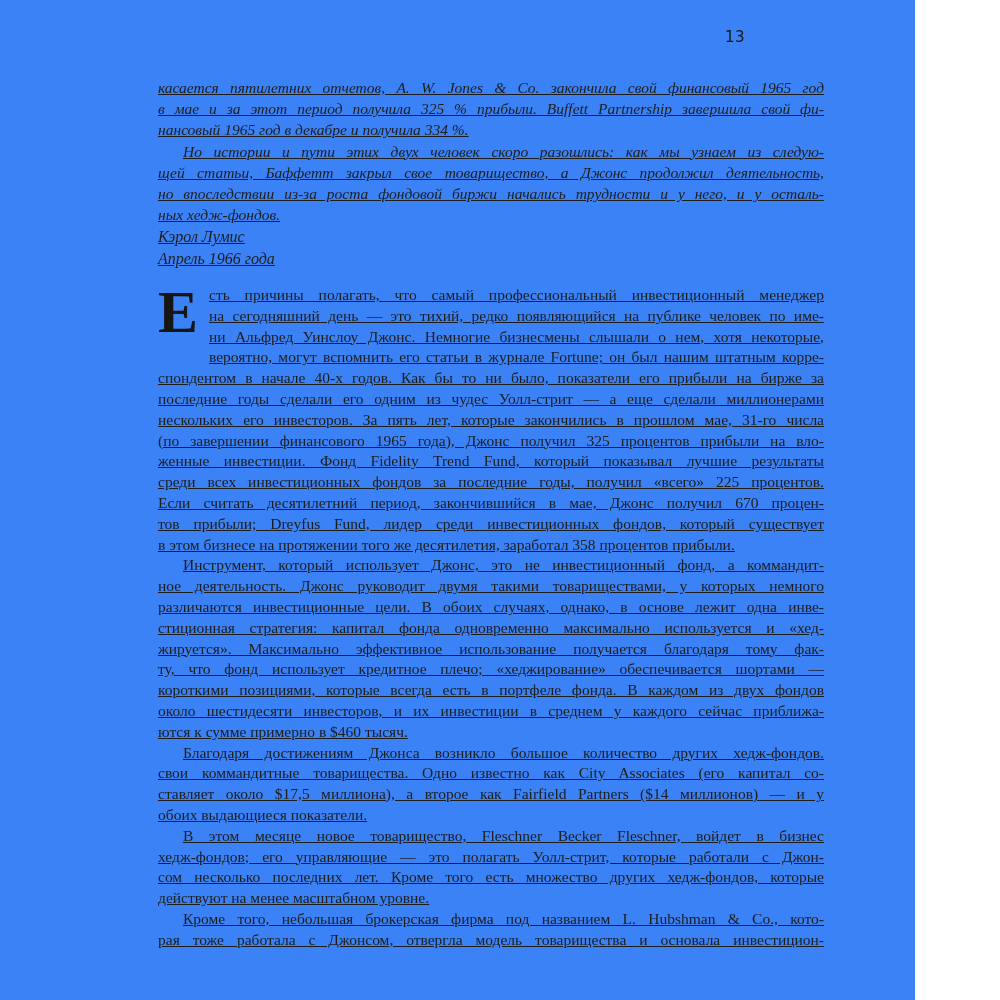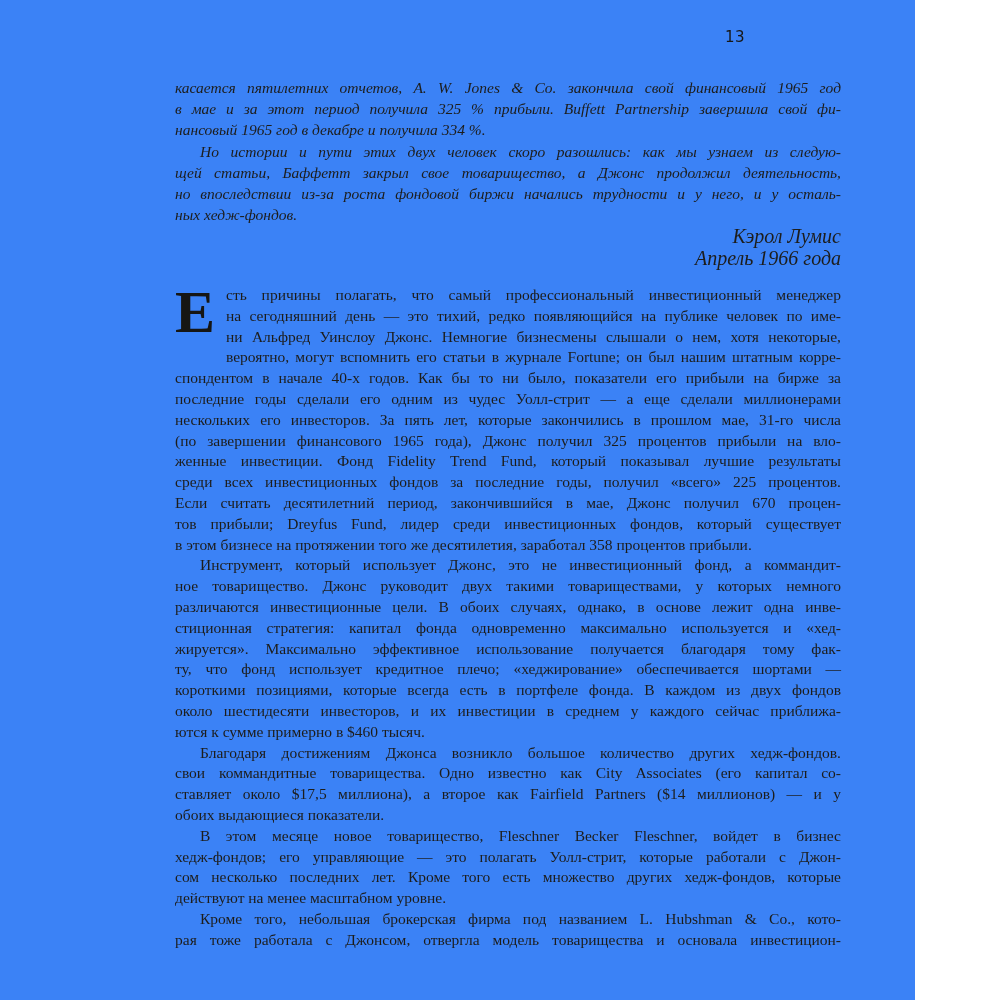--- a/index.html
+++ b/index.html
@@ -16,40 +16,41 @@
     position: absolute;
     top: 28px;
     right: 170px;
     font-family: "DejaVu Sans", sans-serif;
     font-size: 15px;
     letter-spacing: 0.5px;
     color: #161616;
   }
   .content {
     position: absolute;
-    left: 175px;
+    left: 158px;
     width: 666px;
+    text-decoration: underline;
   }
   .intro { top: 77px; font-style: italic; }
   .bodytext { top: 285px; }
   .para { margin: 0; }
   .line {
     font-size: 15.5px;
     line-height: 20.8px;
     text-align: justify;
     text-align-last: justify;
     white-space: nowrap;
   }
   .intro .line { line-height: 21.2px; }
   .line.endline { text-align: right; text-align-last: left; }
   .line.indent { padding-left: 25px; }
   .sig {
-    font-size: 20px;
+    font-size: 16px;
     line-height: 21.2px;
-    text-align: right;
+    text-align: left;
     font-style: italic;
   }
   .sig-block { margin-top: 1px; }
   .dropcap {
     float: left;
     font-weight: 700;
     font-size: 60px;
     line-height: 50px;
     height: 62px;
     width: 38px;
@@ -97,21 +98,21 @@
           <div class="line">нескольких его инвесторов. За пять лет, которые закончились в прошлом мае, 31-го числа</div>
           <div class="line">(по завершении финансового 1965 года), Джонс получил 325 процентов прибыли на вло-</div>
           <div class="line">женные инвестиции. Фонд Fidelity Trend Fund, который показывал лучшие результаты</div>
           <div class="line">среди всех инвестиционных фондов за последние годы, получил «всего» 225 процентов.</div>
           <div class="line">Если считать десятилетний период, закончившийся в мае, Джонс получил 670 процен-</div>
           <div class="line">тов прибыли; Dreyfus Fund, лидер среди инвестиционных фондов, который существует</div>
           <div class="line endline">в этом бизнесе на протяжении того же десятилетия, заработал 358 процентов прибыли.</div>
         </div>
         <div class="para">
           <div class="line indent">Инструмент, который использует Джонс, это не инвестиционный фонд, а коммандит-</div>
-          <div class="line">ное товарищество. Джонс руководит двух такими товариществами, у которых немного</div>
+          <div class="line">ное деятельность. Джонс руководит двумя такими товариществами, у которых немного</div>
           <div class="line">различаются инвестиционные цели. В обоих случаях, однако, в основе лежит одна инве-</div>
           <div class="line">стиционная стратегия: капитал фонда одновременно максимально используется и «хед-</div>
           <div class="line">жируется». Максимально эффективное использование получается благодаря тому фак-</div>
           <div class="line">ту, что фонд использует кредитное плечо; «хеджирование» обеспечивается шортами —</div>
           <div class="line">короткими позициями, которые всегда есть в портфеле фонда. В каждом из двух фондов</div>
           <div class="line">около шестидесяти инвесторов, и их инвестиции в среднем у каждого сейчас приближа-</div>
           <div class="line endline">ются к сумме примерно в $460 тысяч.</div>
         </div>
         <div class="para">
           <div class="line indent">Благодаря достижениям Джонса возникло большое количество других хедж-фондов.</div>

